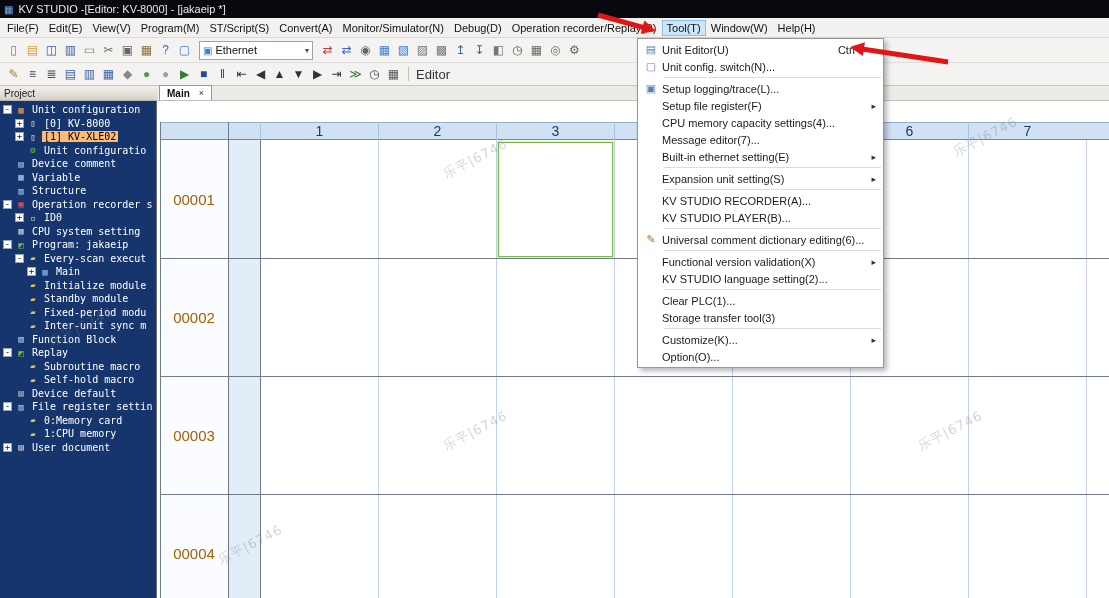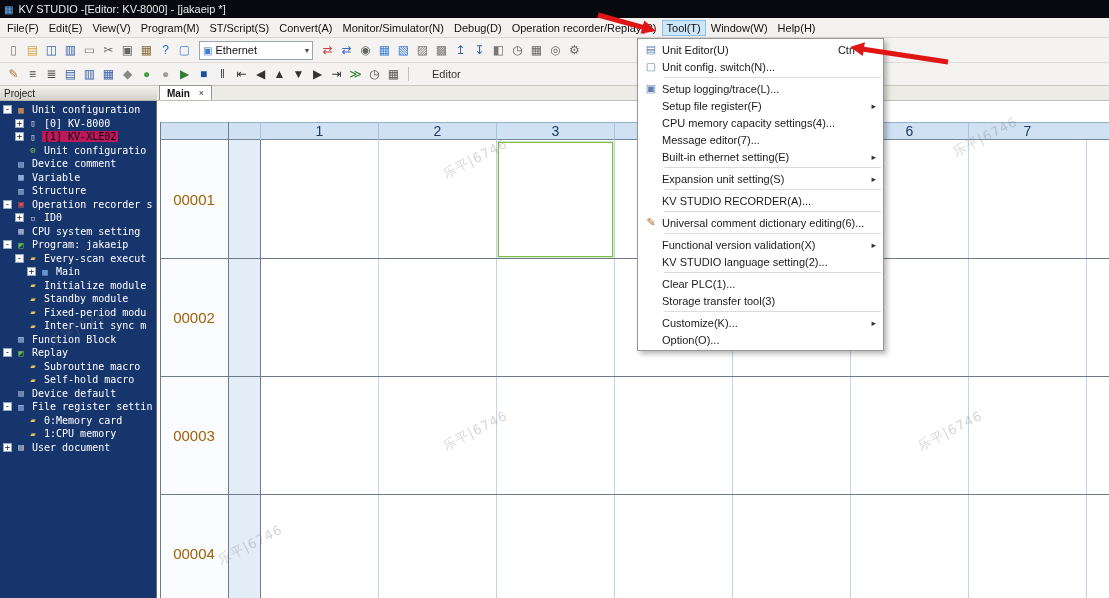--- a/index.html
+++ b/index.html
@@ -27,21 +27,21 @@
             border-bottom:1px solid #c9c6c0;display:flex;align-items:center;padding-left:4px;
             box-sizing:border-box;z-index:4}
   .tbi{width:17px;height:17px;display:inline-flex;align-items:center;justify-content:center;
        font-size:12px;margin:0 1px;border-radius:2px;flex:none;cursor:default}
   .combo{width:106px;height:17px;background:#fff;border:1px solid #9aa4ae;font-size:11px;
          display:inline-flex;align-items:center;padding:0 3px;margin:0 5px;flex:none}
   .combo-ic{font-size:10px;margin-right:3px}
   .combo-val{flex:1;white-space:nowrap;overflow:hidden}
   .combo-arrow{font-size:8px;color:#444}
   .tb-sep{width:1px;height:14px;background:#c4c1bb;margin:0 5px;flex:none}
-  .tb-label{font-size:11px;color:#333;margin-left:18px;white-space:nowrap}
+  .tb-label{font-size:13px;color:#333;margin-left:2px;white-space:nowrap}
 
   
   .panel-header{position:absolute;left:0;top:86px;width:188px;height:15px;
                 background:linear-gradient(#f3f1ec,#d5d1c8);border-right:1px solid #8e8c86;
                 border-bottom:1px solid #b7b4ac;font-size:10px;display:flex;align-items:center;
                 padding:0 4px;box-sizing:border-box;color:#222;z-index:4}
   .ph-icons{margin-left:auto;display:flex;align-items:center;gap:4px}
   .pin{width:8px;height:9px;position:relative;display:inline-block}
   .pin::before{content:"";position:absolute;left:3px;top:0;width:3px;height:4px;background:#555}
   .pin::after{content:"";position:absolute;left:1px;top:4px;width:7px;height:1px;background:#555;
@@ -56,21 +56,21 @@
   
   .sidebar{position:absolute;left:0;top:101px;width:157px;bottom:0;background:#17356d;
            border-right:1px solid #6e6c66;overflow:hidden;z-index:3;padding-top:2px;box-sizing:border-box}
   .tree-row{display:flex;align-items:center;height:13.5px;color:#fff;
             font-family:"DejaVu Sans Mono",monospace;font-size:10px;white-space:nowrap;cursor:default}
   .expander{width:9px;height:9px;background:#fff;border:1px solid #8fa6c0;color:#222;font-size:9px;
             line-height:7px;text-align:center;margin-right:3px;box-sizing:border-box;flex:none}
   .exp-spacer{width:12px;flex:none}
   .tree-icon{width:12px;flex:none;font-size:9px;margin-right:3px;text-align:center}
   .tree-label{padding:0 2px}
-  .tree-label.selected{background:#be185d;color:#000}
+  .tree-label.selected{background:#fdba74;color:#000}
 
   
   .editor{position:absolute;left:157px;top:101px;right:0;bottom:0;background:#fff;overflow:hidden;z-index:1}
   .g-header{position:absolute;background:#cfe1f3;border-top:1px solid #93afcd;
             border-bottom:1px solid #75879b;box-sizing:border-box;z-index:1}
   .g-colhead{position:absolute;display:flex;align-items:center;justify-content:center;font-size:14px;
              color:#1f3864;border-left:1px solid #a9c2dc;box-sizing:border-box;z-index:2;cursor:default}
   .g-labelcol{position:absolute;background:#fafcff;z-index:0}
   .g-narrowcol{position:absolute;background:#e3edf8;z-index:0}
   .vline{position:absolute;width:1px;z-index:1}
@@ -394,20 +394,24 @@
     <div class="mi">
       <span class="mic"></span>
       <span class="mlbl">Expansion unit setting(S)</span>
       <span class="msub">▸</span>
     </div>
     <div class="msep"></div>
     <div class="mi">
       <span class="mic"></span>
       <span class="mlbl">KV STUDIO RECORDER(A)...</span>
     </div>
+    <div class="mi">
+      <span class="mic"></span>
+      <span class="mlbl">KV STUDIO PLAYER(B)...</span>
+    </div>
     <div class="msep"></div>
     <div class="mi">
       <span class="mic" style="color: rgb(176, 112, 47);">✎</span>
       <span class="mlbl">Universal comment dictionary editing(6)...</span>
     </div>
     <div class="msep"></div>
     <div class="mi">
       <span class="mic"></span>
       <span class="mlbl">Functional version validation(X)</span>
       <span class="msub">▸</span>

